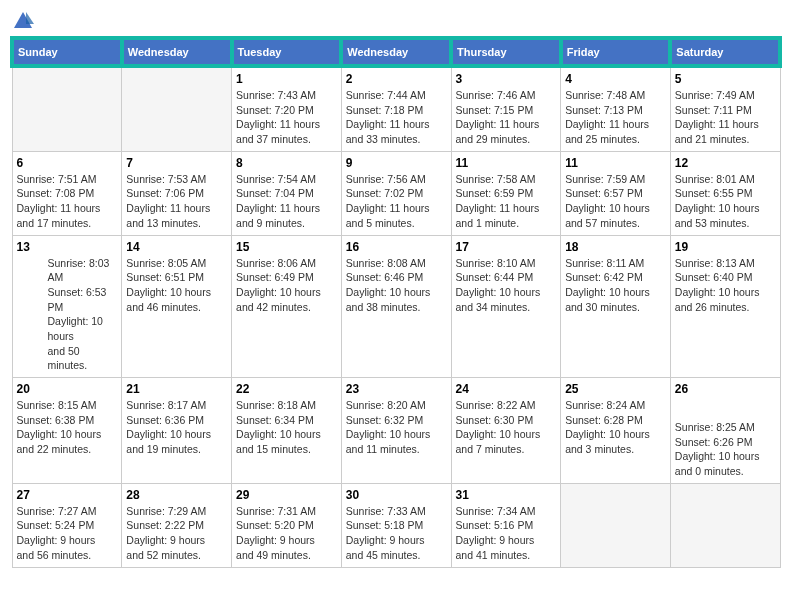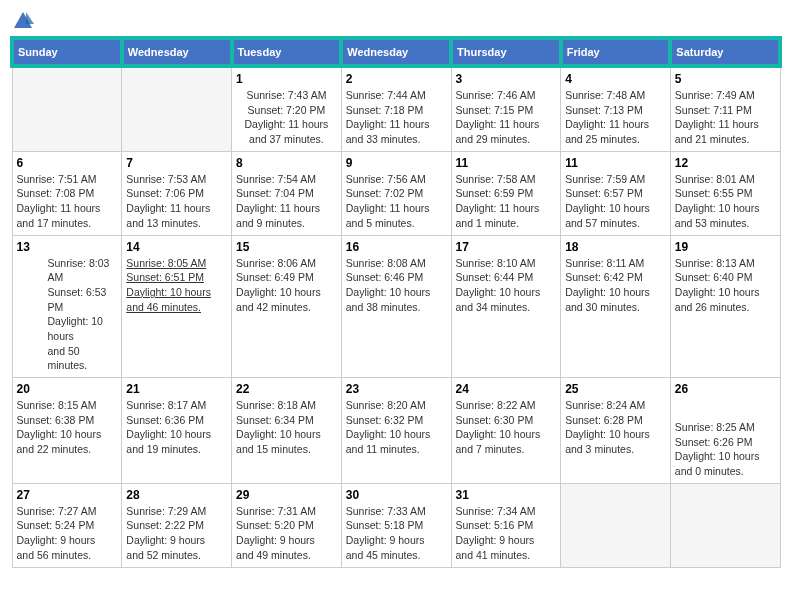--- a/index.html
+++ b/index.html
@@ -100,21 +100,21 @@
         <th>Friday</th>
         <th>Saturday</th>
       </tr>
   </thead>
   <tbody id="calendar-body">
   <tr>
         <td class="empty"></td>
         <td class="empty"></td>
         <td>
           <span class="day-num">1</span>
-          <div class="day-info" style="white-space: pre-line; text-align: center;">Sunrise: 7:43 AM
+          <div class="day-info" style="white-space: pre-line;">Sunrise: 7:43 AM
 Sunset: 7:20 PM
 Daylight: 11 hours
 and 37 minutes.</div>
         </td>
         <td>
           <span class="day-num">2</span>
           <div class="day-info" style="white-space: pre-line;">Sunrise: 7:44 AM
 Sunset: 7:18 PM
 Daylight: 11 hours
 and 33 minutes.</div>
@@ -195,21 +195,21 @@
       <tr>
         <td>
           <span class="day-num">13</span>
           <div class="day-info" style="white-space: pre-line; margin-left: 31px;">Sunrise: 8:03 AM
 Sunset: 6:53 PM
 Daylight: 10 hours
 and 50 minutes.</div>
         </td>
         <td>
           <span class="day-num">14</span>
-          <div class="day-info" style="white-space: pre-line; text-decoration: underline;">Sunrise: 8:05 AM
+          <div class="day-info" style="white-space: pre-line;">Sunrise: 8:05 AM
 Sunset: 6:51 PM
 Daylight: 10 hours
 and 46 minutes.</div>
         </td>
         <td>
           <span class="day-num">15</span>
           <div class="day-info" style="white-space: pre-line;">Sunrise: 8:06 AM
 Sunset: 6:49 PM
 Daylight: 10 hours
 and 42 minutes.</div>

